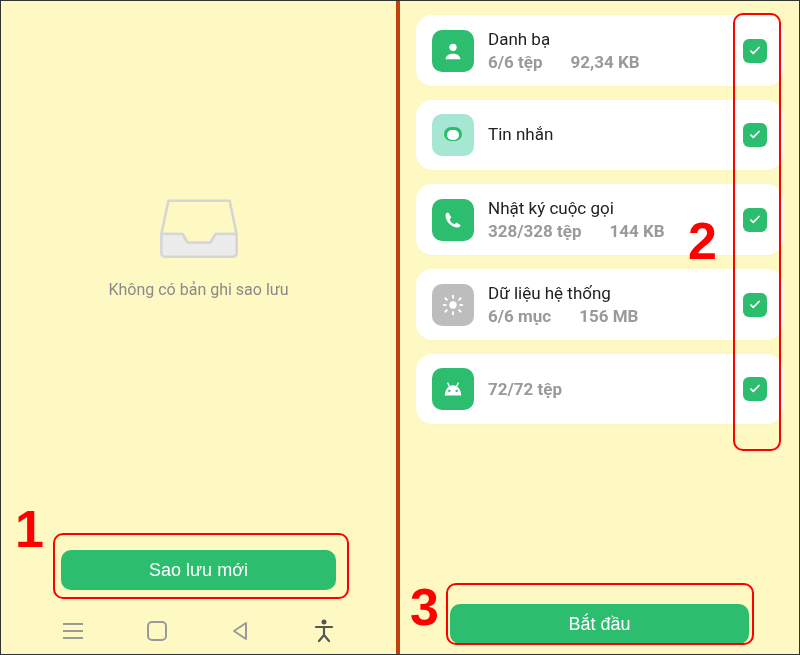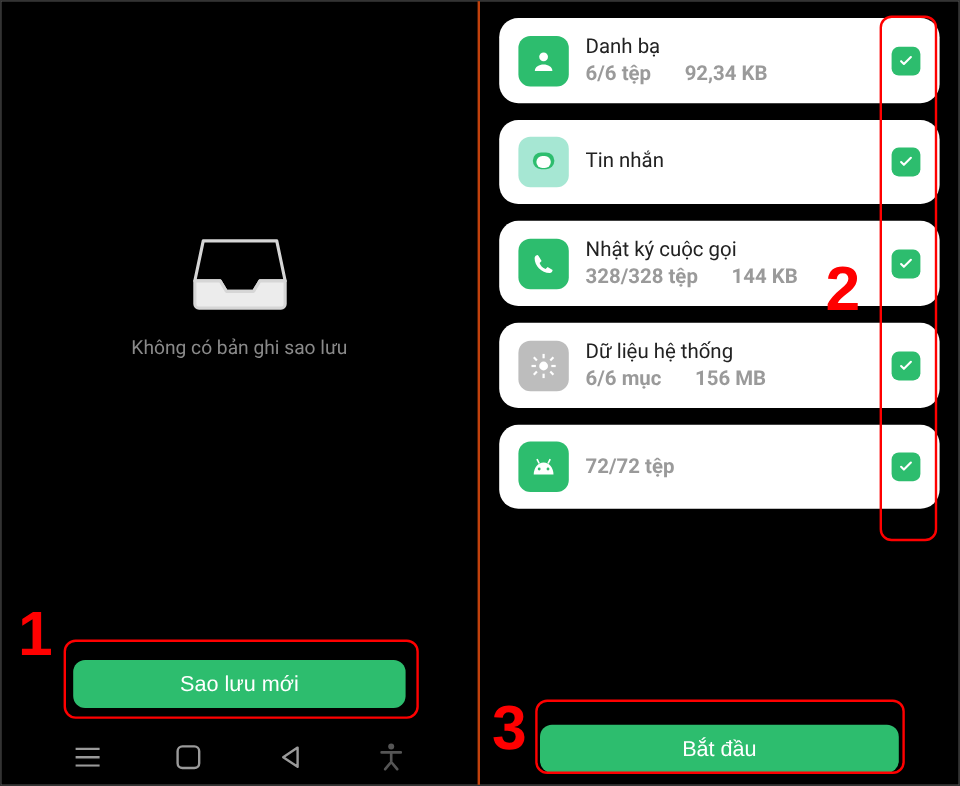--- a/index.html
+++ b/index.html
@@ -12,25 +12,25 @@
     position: relative;
   }
   .container {
     display: flex;
     width: 800px;
     height: 655px;
     border: 1px solid #333;
   }
   .pane {
     position: relative;
-    background: #000000;
+    background: #fef9c3;
   }
   .pane-left {
     width: 400px;
-    border-right: 2px solid #c2410c;
+    border-right: 4px solid #c2410c;
     display: flex;
     flex-direction: column;
   }
   .pane-right {
     width: 400px;
     display: flex;
     flex-direction: column;
     padding-top: 10px;
   }
   

